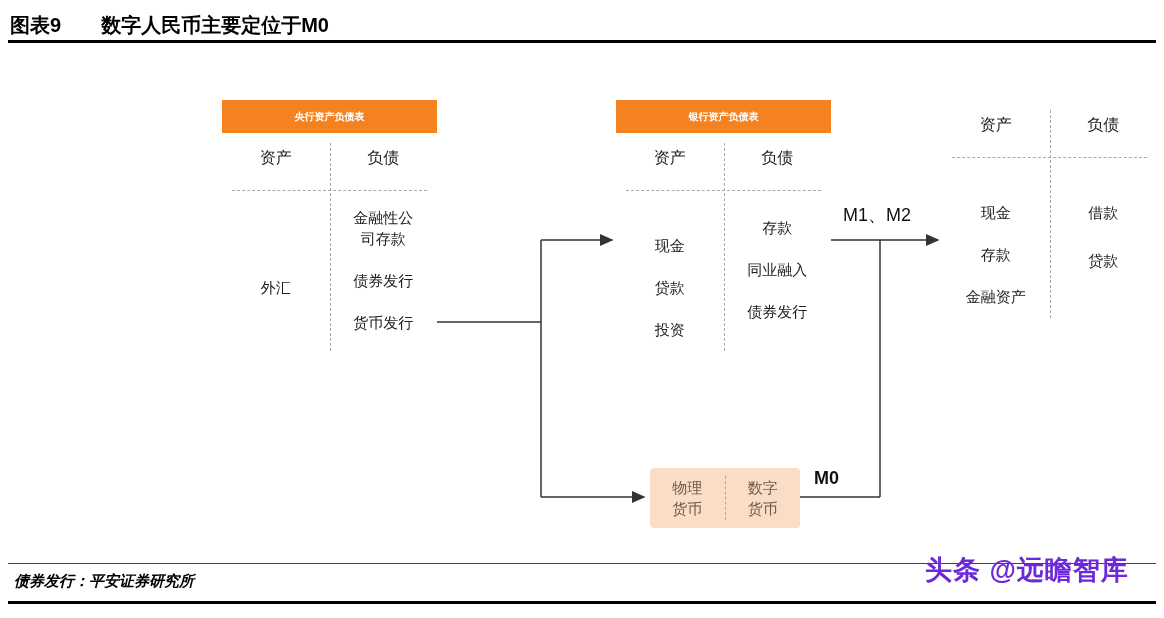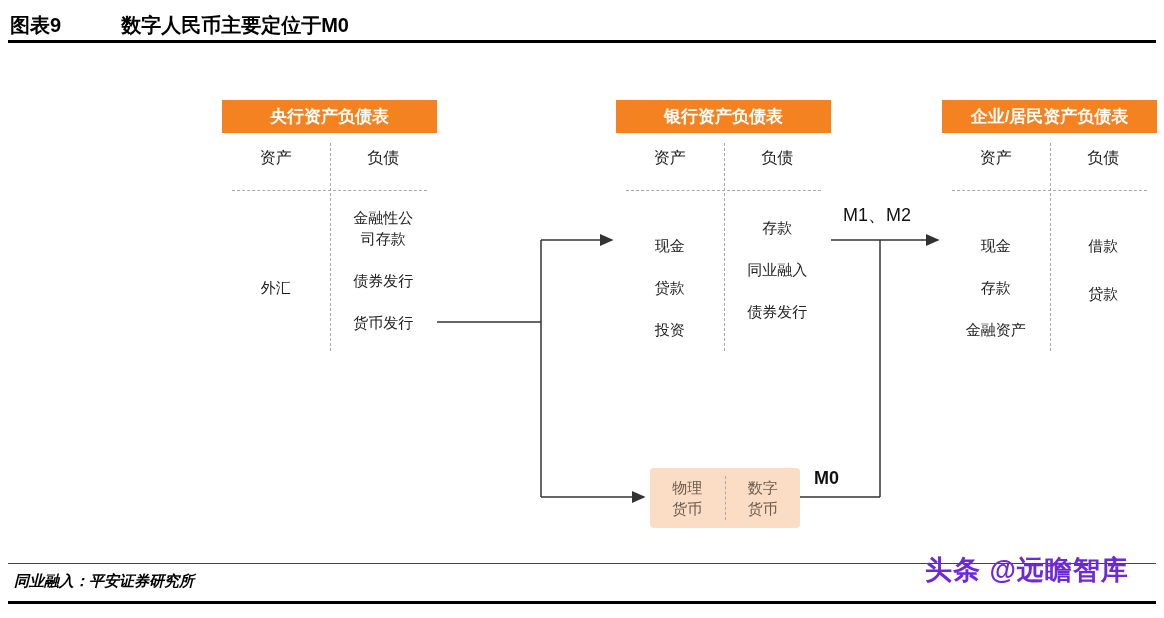--- a/index.html
+++ b/index.html
@@ -7,29 +7,29 @@
   body {
     font-family:"Liberation Sans","DejaVu Sans",sans-serif;
     background:#ffffff;
     color:var(--text,#222222);
     position:relative;
     overflow:hidden;
   }
   .page { position:absolute; inset:0; }
 
   
-  .title-bar { position:absolute; top:12px; left:10px; display:flex; gap:60px;
+  .title-bar { position:absolute; top:12px; left:10px; display:flex; gap:40px;
                font-weight:bold; font-size:20px; color:#000; }
   .title-rule { position:absolute; top:40px; left:8px; right:8px; height:3px; background:#000; }
 
   
   .bs-table { position:absolute; top:100px; width:215px; }
   .t1 { left:222px; } .t2 { left:616px; } .t3 { left:942px; }
   .bs-header { height:33px; background:var(--header-orange,#F58220); color:#fff;
-               font-weight:bold; font-size:17px; display:flex; align-items:center; justify-content:center; }
+               font-weight:bold; font-size:10px; display:flex; align-items:center; justify-content:center; }
   .bs-body { position:relative; height:228px; background:#fff; }
   .v-divider { position:absolute; left:50%; top:10px; bottom:10px; border-left:1px dashed var(--dash,#A9A9A9); }
   .h-divider { position:absolute; top:57px; left:10px; right:10px; border-top:1px dashed var(--dash,#A9A9A9); }
   .col { position:absolute; top:0; bottom:0; width:50%; display:flex; flex-direction:column; align-items:center; }
   .col.left { left:0;gap:36px; } .col.right { left:50%; }
   .col-title { margin-top:15px; font-size:16px; color:var(--text,#222); }
   .col-items { flex:1; width:100%; display:flex; flex-direction:column; align-items:center;
                justify-content:center; gap:20px; padding-top:10px; }
   .col-items.gap-lg { gap:26px; }
   .item { font-size:15px; text-align:center; white-space:pre-line; line-height:1.45; color:var(--text,#222); }
@@ -112,21 +112,20 @@
         <div class="col-items">
           <div class="item">存款</div>
           <div class="item">同业融入</div>
           <div class="item">债券发行</div>
         </div>
       </div>
     </div>
   </section>
 
   <section class="bs-table t3">
-    <div class="bs-header">企业/居民资产负债表</div>
     <div class="bs-body">
       <div class="v-divider"></div>
       <div class="h-divider"></div>
       <div class="col left">
         <div class="col-title">资产</div>
         <div class="col-items">
           <div class="item">现金</div>
           <div class="item">存款</div>
           <div class="item">金融资产</div>
         </div>
@@ -161,17 +160,17 @@
     <path class="ln" d="M437 322 L541 322"></path>
     <path class="ln" d="M541 240 L541 497"></path>
     <path class="ln" d="M541 240 L612 240" marker-end="url(#arrowhead)"></path>
     <path class="ln" d="M541 497 L644 497" marker-end="url(#arrowhead)"></path>
     <path class="ln" d="M831 240 L938 240" marker-end="url(#arrowhead)"></path>
     <path class="ln" d="M800 497 L880 497"></path>
     <path class="ln" d="M880 497 L880 240"></path>
   </svg>
 
   <div class="src-rule-top"></div>
-  <div class="source">同业融入：平安证券研究所</div>
+  <div class="source">债券发行：平安证券研究所</div>
   <div class="watermark">头条 @远瞻智库</div>
   <div class="src-rule-bottom"></div>
 
 </div>
 
 </body></html>

